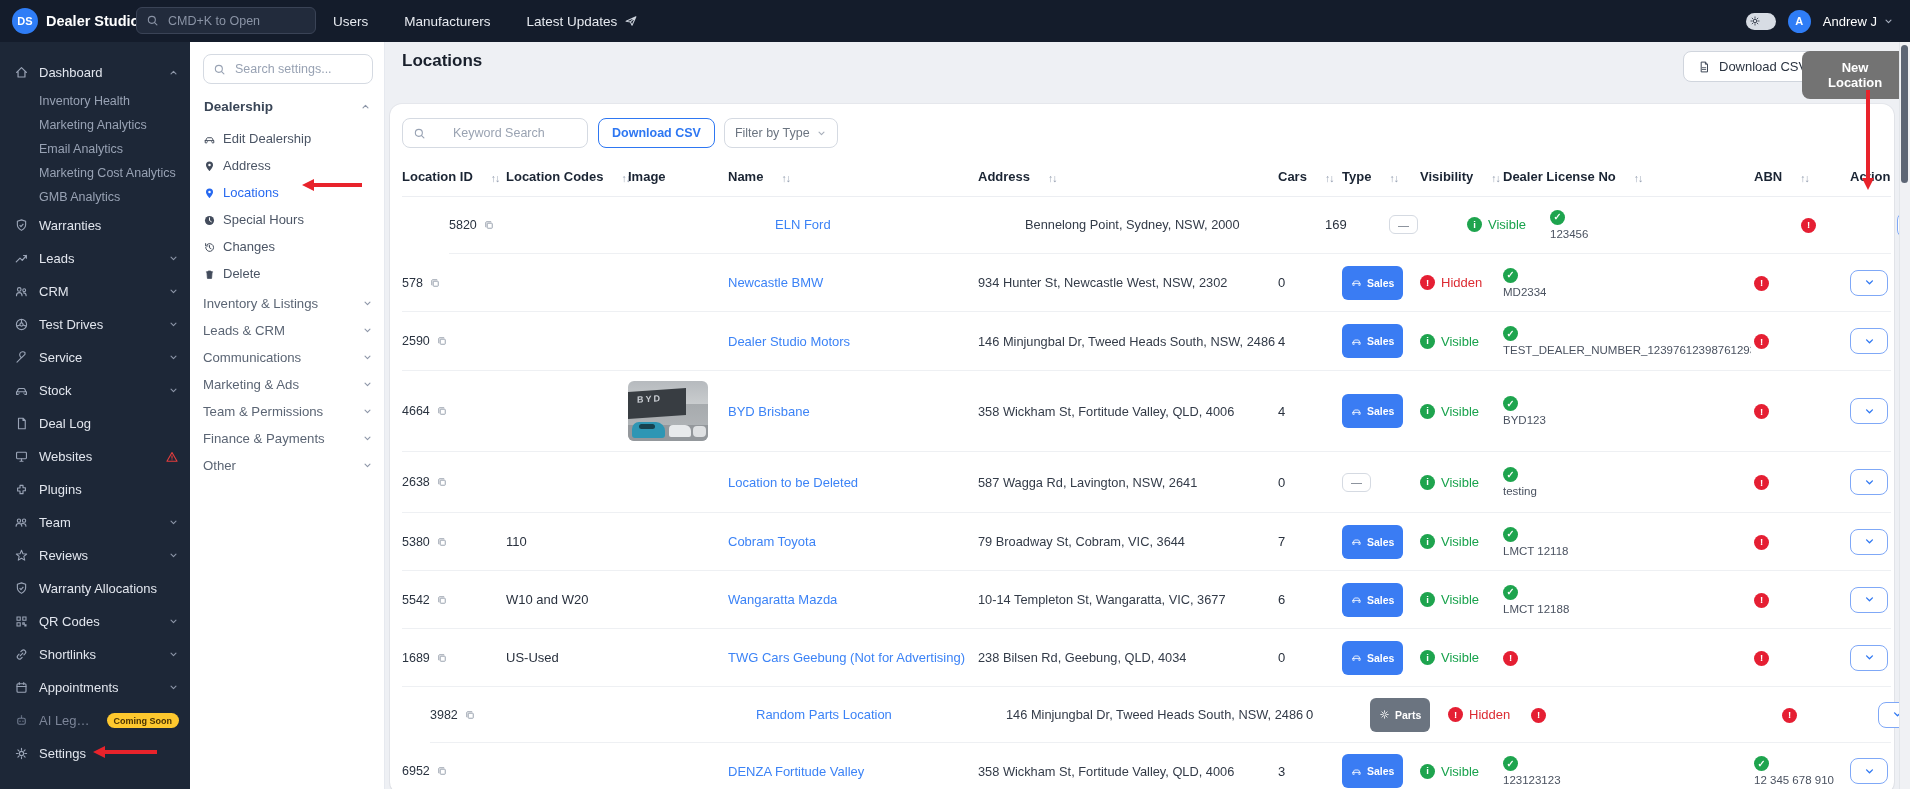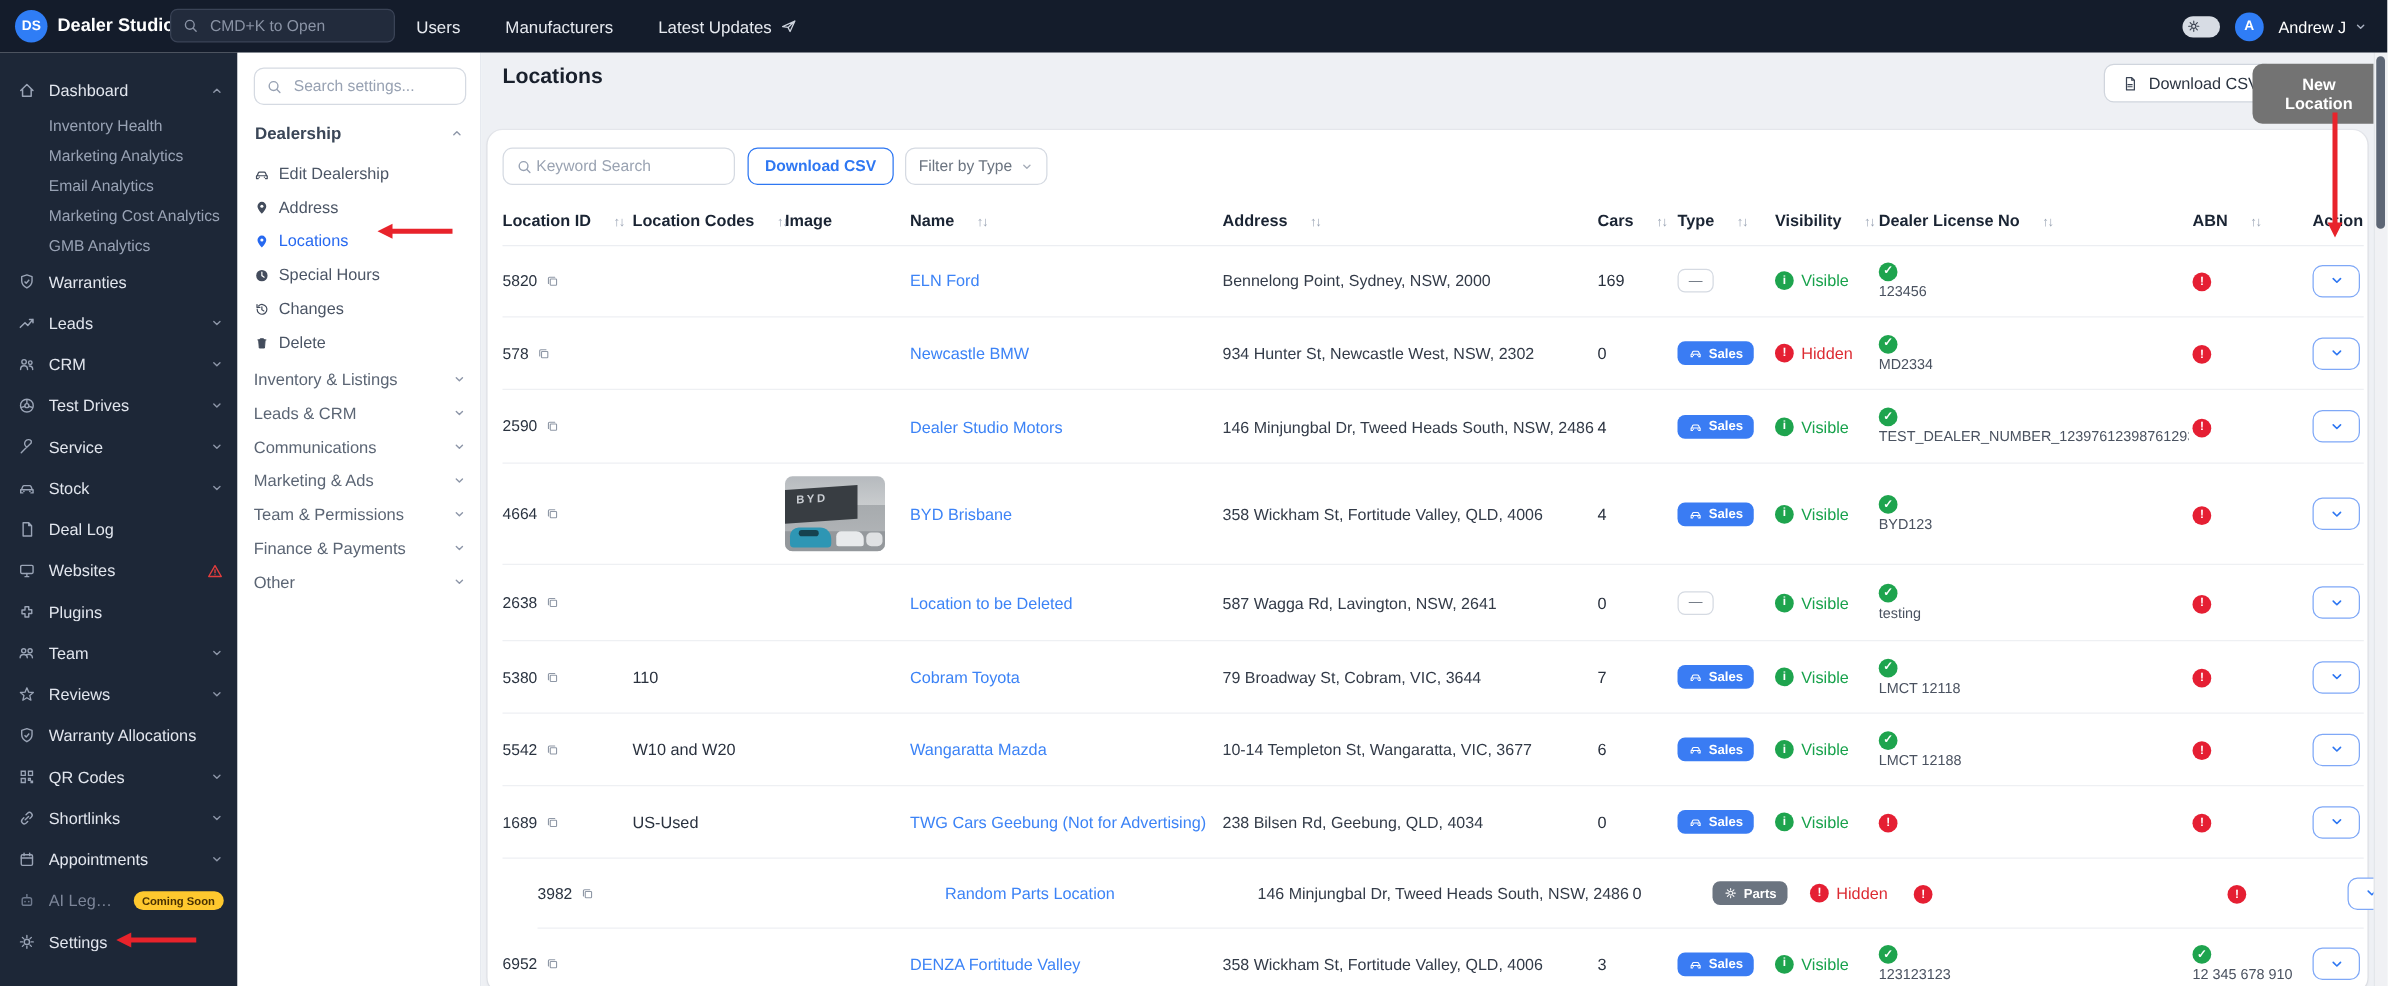--- a/index.html
+++ b/index.html
@@ -55,40 +55,40 @@
 
   
   .main{position:absolute;left:385px;top:42px;width:1514px;height:747px;background:#eef0f4;overflow:hidden}
   .page-title{position:absolute;left:17px;top:9px;font-size:17px;font-weight:700;color:#19202c}
   .btn-outline{position:absolute;left:1298px;top:9px;height:31px;border:1px solid #d0d5dd;border-radius:8px;background:#fff;color:#2b3441;font-size:13px;font-weight:500;display:inline-flex;align-items:center;gap:8px;padding:0 13px;box-sizing:border-box;cursor:pointer}
   .btn-outline svg{width:14px;height:14px;color:#3a4454}
   .btn-primary{position:absolute;left:1417px;top:9px;height:48px;border:none;border-radius:8px;background:#737373;color:#fff;font-size:13px;font-weight:600;display:inline-flex;align-items:center;padding:0 26px;cursor:pointer}
 
   .card{position:absolute;left:5px;top:62px;width:1504px;height:690px;background:#fff;border-radius:12px;box-shadow:0 1px 2px rgba(16,24,40,.07),0 0 0 1px rgba(16,24,40,.04)}
   .toolbar{position:absolute;left:12px;top:14px;display:flex;align-items:center}
-  .kw-search{width:186px;height:30px;border:1px solid #d5dae2;border-radius:8px;display:flex;align-items:center;gap:1px;padding:0 10px;box-sizing:border-box}
+  .kw-search{width:186px;height:30px;border:1px solid #d5dae2;border-radius:8px;display:flex;align-items:center;gap:25px;padding:0 10px;box-sizing:border-box}
   .kw-search svg{width:13px;height:13px;color:#98a2b3;flex:none}
   .kw-search input{border:none;outline:none;width:100%;font-size:12.5px;color:#4b5565;font-family:"Liberation Sans",sans-serif}
   .kw-search input::placeholder{color:#9aa3b2}
   .btn-csv{margin-left:10px;height:30px;border:1px solid #2e77f2;border-radius:8px;background:#fff;color:#2e77f2;font-size:12.5px;font-weight:600;padding:0 13px;cursor:pointer}
   .filter{margin-left:9px;width:114px;height:30px;border:1px solid #d5dae2;border-radius:8px;display:flex;align-items:center;padding:0 10px;box-sizing:border-box;color:#6b7480;font-size:12.5px;cursor:pointer}
   .filter .sp{flex:1}
   .filter svg{width:11px;height:11px;color:#a6adb9}
 
   .grid-cols{display:grid;grid-template-columns:104px 122px 100px 250px 300px 64px 78px 83px 251px 96px 1fr;align-items:center}
   .thead{position:absolute;left:12px;width:1489px;top:52px;height:40px;border-bottom:1px solid #eceef2;font-size:13px;font-weight:600;color:#1a2433}
   .th{display:flex;gap:18px;align-items:flex-end;white-space:nowrap}
   .sort{color:#98a2b3;font-size:10.5px;letter-spacing:-1px;font-weight:400}
   .tbody{position:absolute;left:12px;width:1489px;top:92px}
   .tr{border-bottom:1px solid #eef0f3;font-size:13px;color:#29313e}
   .td-id{display:flex;gap:6px;align-items:center;font-size:12.5px;color:#2a3340}
   .td-id svg{width:12px;height:12px;color:#8f98a6;cursor:pointer}
   .link{color:#3c83f6;text-decoration:none;cursor:pointer}
   .td-addr{font-size:12.8px;color:#333b48}
-  .pill{display:inline-flex;align-items:center;gap:5px;height:19px;padding:0 9px;border-radius:6px;font-size:10.5px;font-weight:600}
+  .pill{display:inline-flex;align-items:center;gap:5px;height:34px;padding:0 9px;border-radius:6px;font-size:10.5px;font-weight:600}
   .pill svg{width:11px;height:11px}
   .pill-sales{background:#3a7cf3;color:#fff}
   .pill-parts{background:#6b7480;color:#fff}
   .pill-none{border:1px solid #d5dae2;color:#6b7480;background:#fff;height:19px;padding:0 8px;border-radius:6px;display:inline-flex;align-items:center;font-size:11px;box-sizing:border-box}
   .vis{display:flex;align-items:center;gap:6px;font-weight:500}
   .vis.visible{color:#18a24c}
   .vis.hidden{color:#dc2b32}
   .dot{width:15px;height:15px;border-radius:50%;color:#fff;display:inline-flex;align-items:center;justify-content:center;font-size:9.5px;font-weight:700;flex:none;line-height:1}
   .dot-green{background:#1ea44e}
   .dot-red{background:#e51f33}
@@ -597,21 +597,21 @@
           </div>
           <div class="th">
             <span>ABN</span>
             <span class="sort">↑↓</span>
           </div>
           <div class="th">
             <span>Action</span>
           </div>
         </div>
       <div class="tbody">
-          <div class="tr grid-cols" style="height: 57px;">
+          <div class="tr grid-cols" style="height: 57px; margin-left: 47px;">
             <div class="td-id">
               <span>5820</span>
               <svg class="ic ">
                 <use href="#i-copy"></use>
               </svg>
             </div>
             <div class="td-codes"></div>
             <div></div>
             <div><a class="link">ELN Ford</a></div>
             <div class="td-addr">Bennelong Point, Sydney, NSW, 2000</div>

